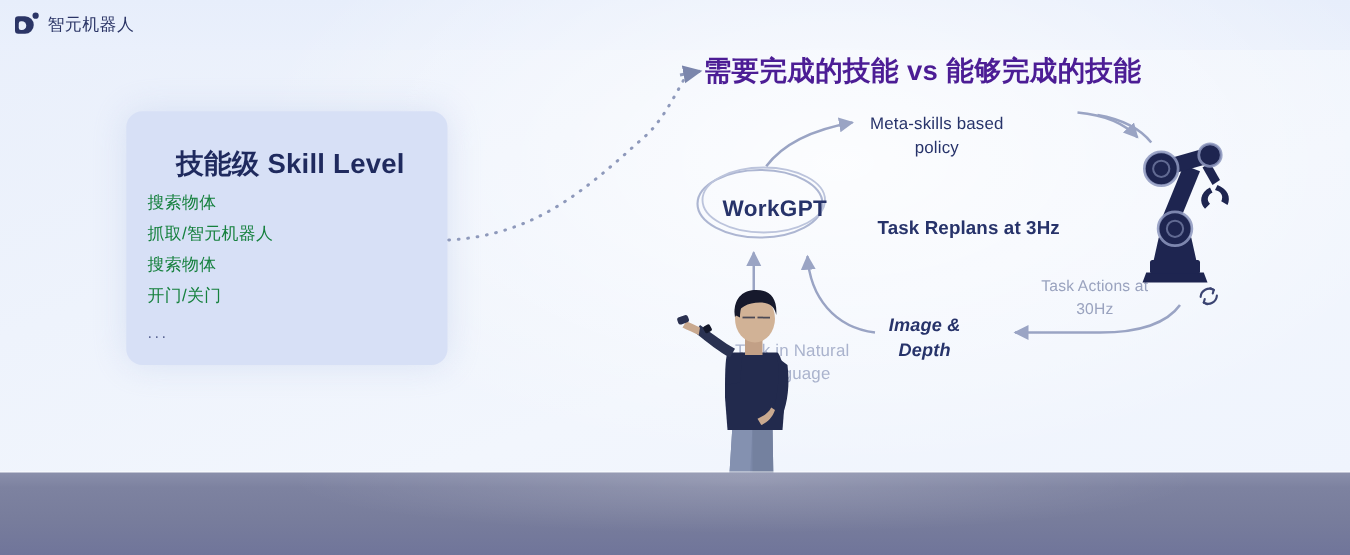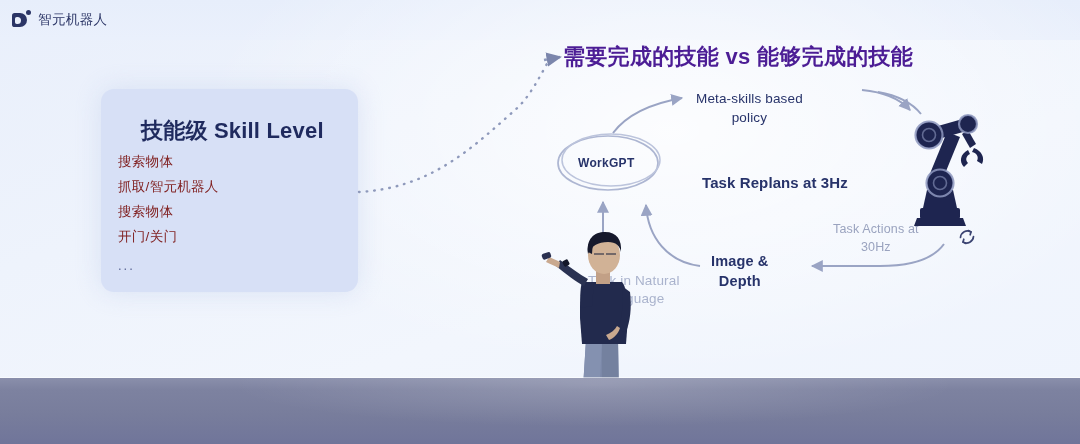--- a/index.html
+++ b/index.html
@@ -73,21 +73,21 @@
     position:absolute;left:16px;top:27px;
     font-size:22px;font-weight:700;color:#1f2a5e;letter-spacing:.2px;
     white-space:nowrap;
     margin-left:24px;
   }
   #skill-card .list{
     position:absolute;left:17px;top:65px;
     display:flex;flex-direction:column;gap:8px;
   }
   #skill-card .list .li{
-    font-size:13.5px;color:#7f1d1d;letter-spacing:.3px;line-height:1.25;
+    font-size:13.5px;color:#15803d;letter-spacing:.3px;line-height:1.25;
   }
   #skill-card .list .li.ellipsis{
     margin-top:4px;color:#5d6896;letter-spacing:2px;font-size:13px;
   }
 
   
   #heading{
     position:absolute;left:563px;top:42px;
     font-size:22px;font-weight:700;color:#4c1d95;letter-spacing:.3px;
     white-space:nowrap;
@@ -95,23 +95,23 @@
 
   
   #diagram{position:absolute;left:0;top:0;width:1080px;height:382px;}
 
   
   .dlabel{
     position:absolute;color:#27336a;font-size:13.5px;line-height:1.38;
     letter-spacing:.15px;white-space:pre-line;text-align:center;
   }
   #lbl-meta{left:696px;top:90px;}
-  #lbl-workgpt{left:578px;top:155px;font-size:12px;font-weight:700;letter-spacing:.3px;}
+  #lbl-workgpt{left:578px;top:155px;font-size:18px;font-weight:700;letter-spacing:.3px;}
   #lbl-replan{left:702px;top:173px;font-size:15px;font-weight:700;letter-spacing:.1px;}
-  #lbl-imgdepth{left:711px;top:251px;font-size:14.5px;font-weight:600;}
+  #lbl-imgdepth{left:711px;top:251px;font-size:14.5px;font-weight:600;font-style:italic;}
   #lbl-robot{left:833px;top:221px;color:#9aa3bf;font-size:12.5px;line-height:1.4;}
   #lbl-task{left:588px;top:272px;color:#aab3cd;font-size:13.5px;line-height:1.3;text-align:center;}
 
   
   #robot{position:absolute;left:890px;top:104px;width:100px;height:130px;}
 
   
   #presenter{position:absolute;left:536px;top:222px;width:120px;height:222px;}
 
   

